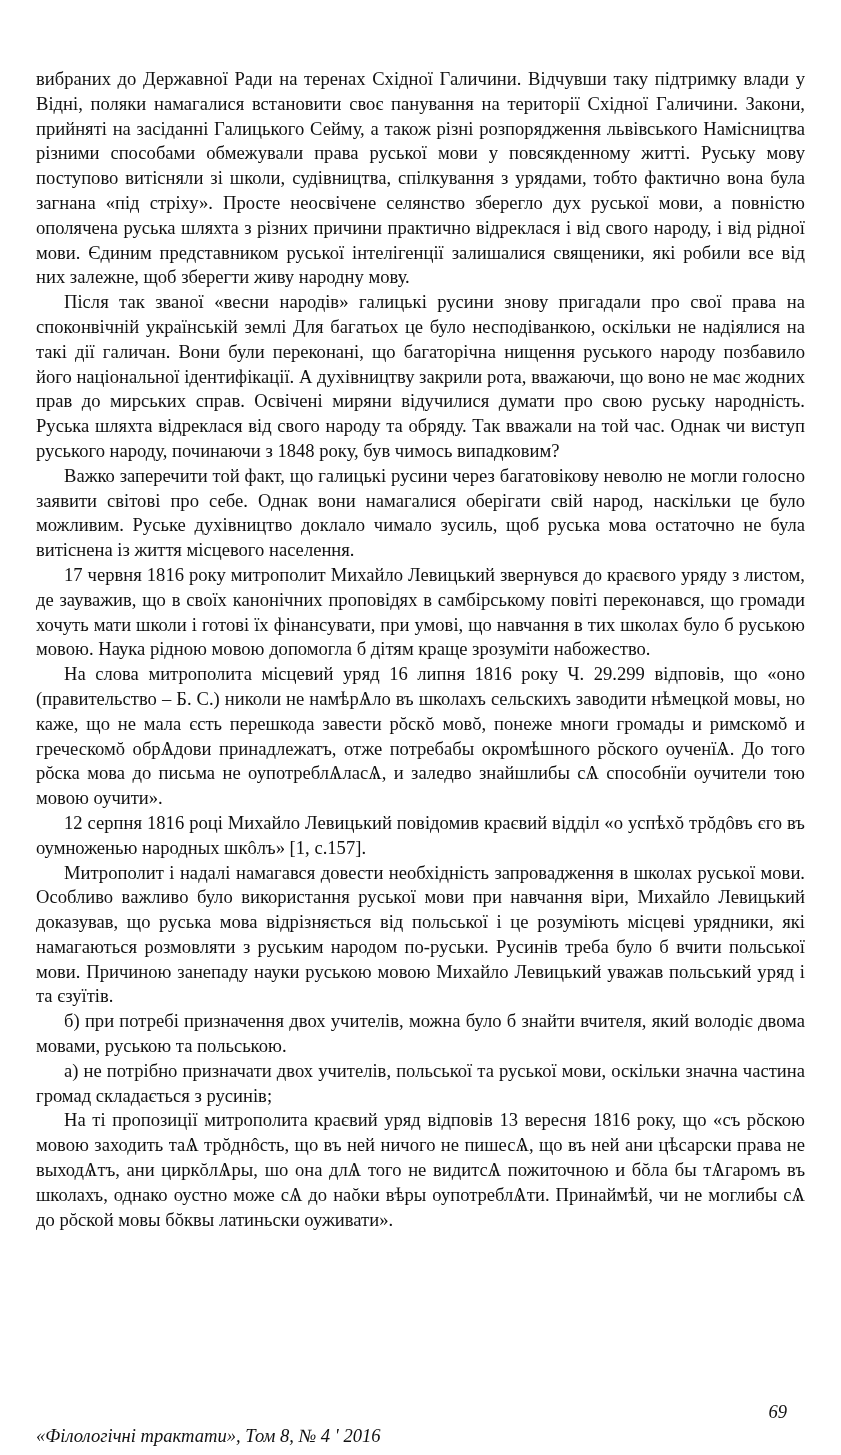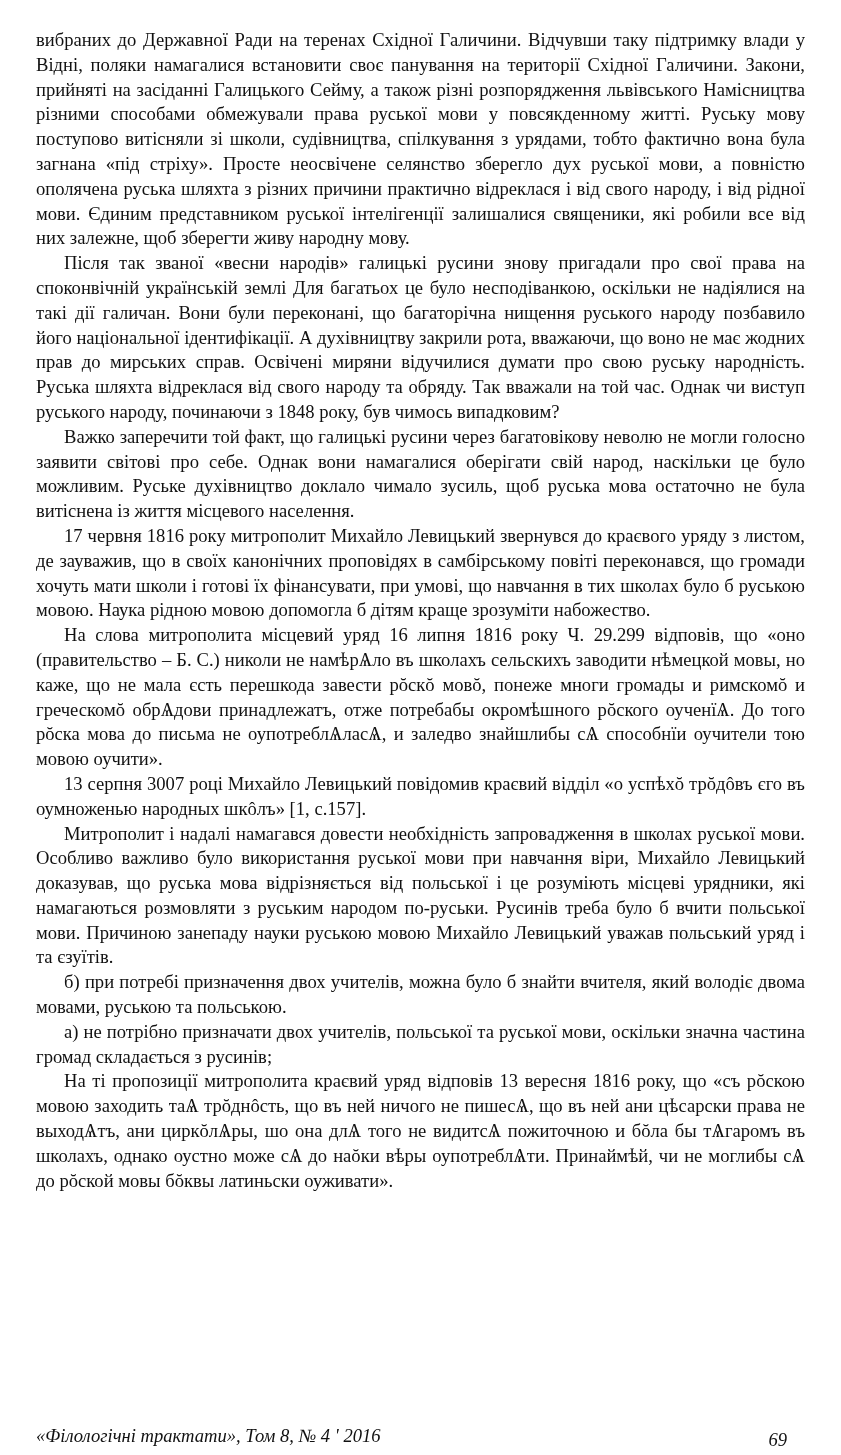--- a/index.html
+++ b/index.html
@@ -13,45 +13,45 @@
       font-size: 18.6px;
       line-height: 24.8px;
       color: #111111;
     }
     .page p {
       margin: 0;
       text-align: justify;
       text-indent: 28px;
       hyphens: none;
     }
-    .page p.first { text-indent: 0; }
+    .page p.first { text-indent: 0; margin-top: 39px; }
     .footer {
       position: absolute;
       left: 36px;
       top: 1400px;
       width: 769px;
       font-family: "Liberation Serif", serif;
       font-style: italic;
       font-size: 18.6px;
       line-height: 24px;
       color: #111111;
     }
     .footer .journal { position: absolute; left: 0; top: 0; white-space: nowrap; margin-top: 24px; }
-    .footer .page-num { position: absolute; right: 18px; top: 0; margin-top: 28px; }
+    .footer .page-num { position: absolute; right: 18px; top: 0; }
   </style>
 </head>
 <body>
 
 <div class="page">
   <p class="first">вибраних до Державної Ради на теренах Східної Галичини. Відчувши таку підтримку влади у Відні, поляки намагалися встановити своє панування на території Східної Галичини. Закони, прийняті на засіданні Галицького Сейму, а також різні розпорядження львівського Намісництва різними способами обмежували права руської мови у повсякденному житті. Руську мову поступово витісняли зі школи, судівництва, спілкування з урядами, тобто фактично вона була загнана  «під стріху». Просте неосвічене селянство зберегло дух руської  мови, а повністю ополячена руська шляхта з різних причини практично відреклася і від свого народу, і від рідної мови. Єдиним представником руської інтелігенції залишалися священики, які робили все від них залежне, щоб зберегти живу народну мову.</p>
   <p>Після так званої «весни народів» галицькі русини  знову пригадали про свої права на споконвічній українській землі Для багатьох це було несподіванкою, оскільки не надіялися на такі дії галичан. Вони були переконані, що багаторічна нищення руського народу позбавило його національної ідентифікації. А духівництву закрили рота, вважаючи, що воно не має жодних прав до мирських справ. Освічені миряни відучилися думати про свою руську народність. Руська шляхта відреклася від свого народу та  обряду. Так вважали на той час. Однак чи виступ руського народу, починаючи з 1848 року, був чимось випадковим?</p>
   <p>Важко заперечити той факт, що галицькі русини через багатовікову неволю не могли голосно заявити світові про себе. Однак вони намагалися оберігати  свій народ, наскільки це було можливим. Руське духівництво доклало чимало зусиль, щоб руська мова остаточно не була витіснена із життя місцевого населення.</p>
   <p>17 червня 1816 року митрополит Михайло Левицький звернувся до краєвого уряду з листом, де зауважив, що в своїх канонічних проповідях в самбірському повіті переконався, що громади хочуть мати школи і готові їх фінансувати, при умові, що навчання в тих школах було б руською мовою. Наука рідною мовою допомогла б дітям краще зрозуміти набожество.</p>
   <p>На слова митрополита місцевий уряд 16 липня 1816 року Ч. 29.299 відповів, що «оно (правительство – Б. С.) николи не намѣрѦло въ школахъ сельскихъ заводити нѣмецкой мовы, но каже, що не мала єсть перешкода завести рŏскŏ мовŏ, понеже многи громады и римскомŏ и греческомŏ обрѦдови принадлежатъ, отже потребабы окромѣшного рŏского оученїѦ. До того рŏска мова до письма не оупотреблѦласѦ, и заледво знайшлибы сѦ способнїи оучители тою мовою оучити».</p>
-  <p>13 серпня 3007 році Михайло Левицький повідомив краєвий відділ «о успѣхŏ трŏдôвъ єго въ оумноженью народных шкôлъ» [1, с.157].</p>
+  <p>12 серпня 1816 році Михайло Левицький повідомив краєвий відділ «о успѣхŏ трŏдôвъ єго въ оумноженью народных шкôлъ» [1, с.157].</p>
   <p>Митрополит і надалі намагався довести необхідність запровадження в школах руської мови. Особливо важливо було використання руської мови при навчання віри, Михайло Левицький доказував, що руська мова відрізняється від польської і це розуміють місцеві урядники, які намагаються розмовляти з руським народом по-руськи. Русинів треба було б вчити польської мови. Причиною занепаду науки руською мовою Михайло Левицький уважав польський уряд і та єзуїтів.</p>
   <p>б) при потребі призначення двох учителів, можна було б знайти вчителя, який володіє двома мовами, руською та польською.</p>
   <p>а) не потрібно призначати двох учителів, польської та руської мови, оскільки значна частина громад складається з русинів;</p>
   <p>На ті пропозиції митрополита краєвий уряд відповів 13 вересня 1816 року, що «съ рŏскою мовою заходить таѦ трŏднôсть, що въ ней ничого не пишесѦ, що въ ней ани цѣсарски права не выходѦтъ, ани циркŏлѦры, шо она  длѦ того не видитсѦ пожиточною и бŏла бы тѦгаромъ въ школахъ, однако оустно може сѦ до наŏки вѣры оупотреблѦти. Принаймѣй, чи не моглибы сѦ до рŏской мовы бŏквы латиньски оуживати».</p>
 </div>
 
 <div class="footer">
   <span class="journal">«Філологічні трактати», Том 8, № 4 ' 2016</span>
   <span class="page-num">69</span>
 </div>

